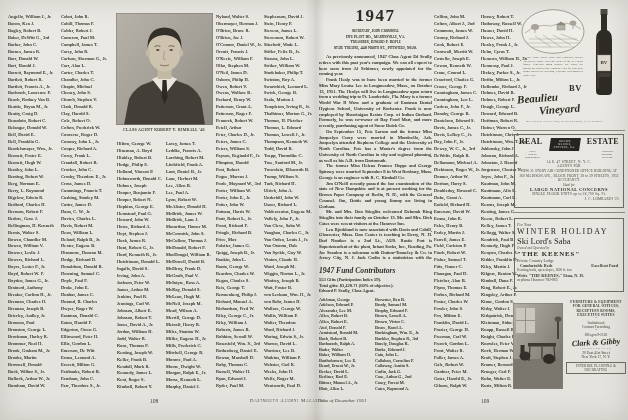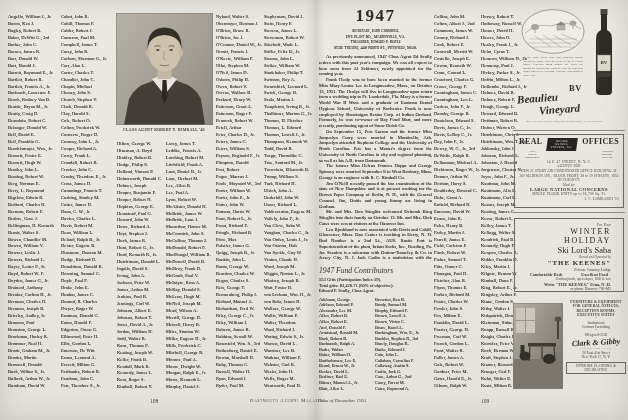--- a/index.html
+++ b/index.html
@@ -18,21 +18,21 @@
   .midA{left:434px;width:46px;} .midB{left:481px;width:46px;}
   .agent-photo{position:absolute;left:116px;top:13px;width:97px;height:112px;}
   .photo-caption{position:absolute;left:102px;top:128px;width:124px;text-align:center;
     font-size:3.9px;letter-spacing:.35px;color:#4c4840;text-shadow:0 0 .25px #5a564e;}
   
   .notes-col{position:absolute;left:319px;top:6px;width:113px;height:390px;overflow:hidden;}
   .year-head{font-size:17px;line-height:19px;text-align:center;margin:0 0 3px 0;font-weight:bold;letter-spacing:1.5px;color:#2e2a24;}
   .officers{text-align:center;font-size:4.3px;line-height:5.5px;font-variant:small-caps;color:#45413a;margin-bottom:4px;text-shadow:0 0 .25px #55514a;}
   .paras{height:208px;overflow:hidden;}
   .para{margin:0;text-indent:7px;text-align:justify;font-size:4.7px;line-height:5.75px;color:#454139;text-shadow:0 0 .25px #55514a;}
-  .fund-heading{font-style:italic;font-size:7.6px;line-height:9px;margin:4px 0 2px 0;font-weight:normal;color:#332f29;}
+  .fund-heading{font-style:italic;font-size:7.6px;line-height:9px;margin:4px 0 2px 0;font-weight:bold;color:#332f29;}
   .fund-stats{font-size:4.5px;line-height:5.6px;color:#45413a;text-shadow:0 0 .25px #55514a;}
   .fund-cols{display:flex;margin-top:3px;}
   .fund-col{width:56px;overflow:hidden;white-space:nowrap;font-size:4.4px;line-height:5.55px;color:#47433c;text-shadow:0 0 .25px #57534b;}
   
   .ad-rule{position:absolute;left:513px;width:112px;border-top:.6px solid #8d897f;}
   .ad-beaulieu{position:absolute;left:513px;top:7px;width:113px;height:121px;}
   .bv-oval{position:absolute;left:8px;top:2px;}
   .bv-copy{position:absolute;left:10px;top:49px;width:60px;font-size:2.9px;line-height:3.5px;text-align:justify;color:#5a564e;}
   .bv-logo{position:absolute;left:56px;top:76px;font-size:8.5px;font-weight:bold;letter-spacing:.5px;color:#332f29;}
   .bv-name1{position:absolute;left:4px;top:85px;font-size:11px;font-style:italic;font-weight:bold;transform:rotate(-4deg);color:#2f2b25;}
@@ -43,21 +43,21 @@
   .re-top{display:flex;justify-content:space-between;align-items:flex-start;}
   .re-word{font-size:8px;font-weight:bold;letter-spacing:.3px;color:#2c2822;line-height:9px;}
   .re-firm{background:#262420;color:#e9e7e1;font-size:2.6px;line-height:3.2px;padding:1.5px 4px;transform:skewX(-8deg);letter-spacing:.4px;margin-top:1px;}
   .re-services{display:flex;justify-content:space-between;padding:0 6px;margin-top:-1px;}
   .re-svc{font-size:2.8px;line-height:3.4px;color:#55514a;}
   .re-line{font-size:3.4px;line-height:4.3px;letter-spacing:.3px;color:#45413a;}
   .re-copy{font-size:3.3px;line-height:4.1px;letter-spacing:.2px;color:#45413a;margin-top:1px;}
   .re-ideal{font-size:3.4px;font-style:italic;color:#4a463f;margin-top:1px;}
   .re-concerns{font-size:4.6px;font-weight:bold;letter-spacing:.4px;color:#332f29;}
   .re-contact{font-size:3.3px;text-align:right;color:#45413a;margin-top:1px;letter-spacing:.3px;}
-  .ad-winter{position:absolute;left:514px;top:218px;width:110px;height:74px;border:.7px solid #6e6a61;box-sizing:border-box;padding:3px 12px;text-align:right;}
+  .ad-winter{position:absolute;left:514px;top:218px;width:110px;height:74px;border:.7px solid #6e6a61;box-sizing:border-box;padding:3px 2px;text-align:left;}
   .wh-eyebrow{font-size:4px;font-style:italic;color:#4a463f;}
   .wh-title{font-size:8px;letter-spacing:1.6px;color:#2c2822;line-height:9px;}
   .wh-sub{font-size:8.5px;color:#2c2822;line-height:10px;}
   .wh-op{font-size:3.3px;font-style:italic;color:#55514a;}
   .wh-keenes{font-size:6.8px;font-weight:bold;letter-spacing:1px;color:#2c2822;line-height:8px;}
   .wh-lodge{font-size:4px;color:#45413a;}
   .wh-row{display:flex;justify-content:space-between;padding:0 3px;font-size:4.2px;font-weight:bold;color:#3a362f;}
   .wh-trails{font-size:3.4px;color:#4a463f;}
   .wh-write{font-size:4.3px;font-weight:bold;color:#3a362f;margin-top:1px;}
   .wh-phone{font-size:3.8px;color:#45413a;}
@@ -624,21 +624,21 @@
   <div class="ad-rule" style="top:130px"></div>
 
   <div class="ad-re">
     <div class="re-top">
       <span class="re-word">REAL</span>
       <span class="re-firm">
           <div>BROWN,</div>
           <div>HARRIS,</div>
           <div>STEVENS, Inc.</div>
         </span>
-      <span class="re-word">OFFICES</span>
+      <span class="re-word">ESTATE</span>
     </div>
     <div class="re-services">
       <span class="re-svc">
           <div>Sales</div>
           <div>Rentals</div>
           <div>Management</div>
         </span>
       <span class="re-svc">
           <div>Appraisals</div>
           <div>Mortgage</div>

